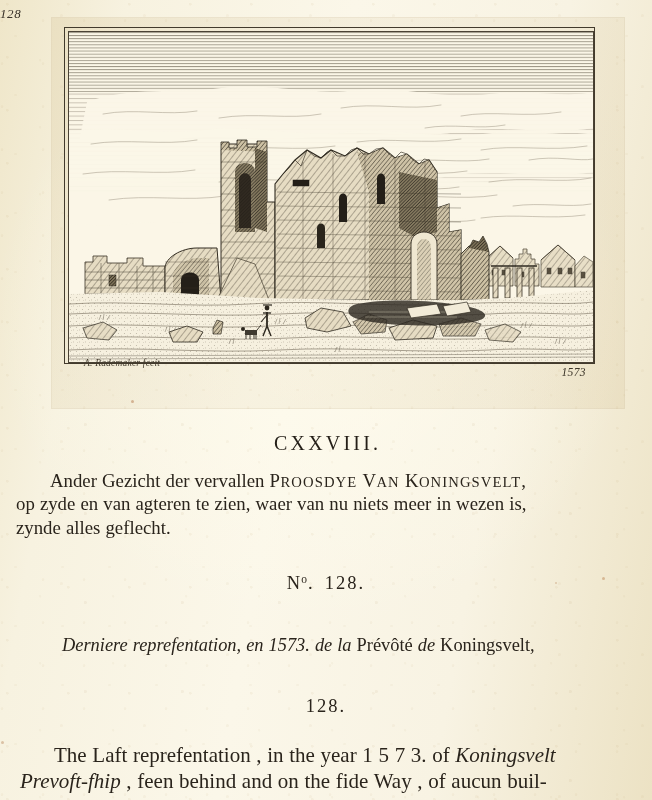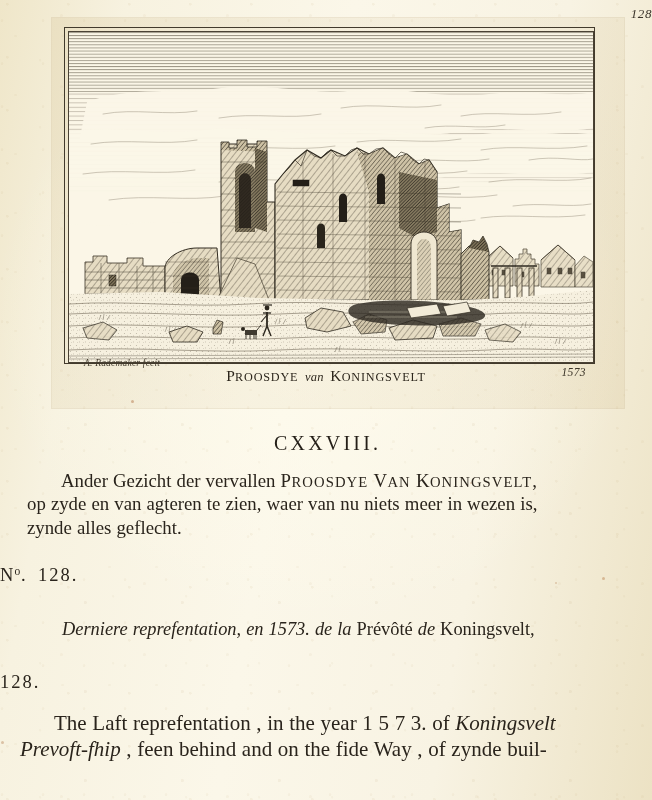--- a/index.html
+++ b/index.html
@@ -51,21 +51,21 @@
     left: 52px; top: 18px;
     width: 572px; height: 390px;
     background: linear-gradient(115deg, rgba(206,184,134,0.22), rgba(196,172,120,0.10) 50%, rgba(206,184,134,0.20));
     box-shadow: 0 0 0 1px rgba(170,145,95,0.18);
   }
 
   
   #folio {
     position: absolute;
     top: 6px; left: 0; width: 652px;
-    text-align: right;
+    text-align: left;
     font-style: italic;
     font-size: 13px;
     letter-spacing: 0.6px;
     color: #3a332a;
   }
 
   
   #engraving-frame {
     position: absolute;
     left: 64px; top: 27px;
@@ -127,41 +127,41 @@
   .chapter-heading {
     text-align: center;
     font-size: 20px;
     letter-spacing: 3.2px;
     color: #241f18;
     margin: 0 0 14px 0;
     text-indent: 3.2px;
   }
   .para {
     margin: 0;
-    padding: 0 22px 0 27px;
+    padding: 0 22px 0 16px;
     font-size: 18.6px;
     line-height: 1.24;
     color: #2a241c;
     text-align: justify;
     text-align-last: left;
     word-spacing: 0.4px;
   }
   .para.dutch { font-size: 18.8px; }
   .para .indent { display: inline-block; width: 34px; }
   .sc {
     font-size: 0.78em;
     letter-spacing: 1.1px;
   }
   .sc-cap { font-size: 1em; letter-spacing: 0.4px; }
 
   .num-heading {
-    text-align: left;
+    text-align: center;
     font-size: 18.5px;
     color: #2a241c;
-    margin: 0;
+    margin: 8px;
     letter-spacing: 1px;
   }
   .num-heading .oldnum { letter-spacing: 2px; }
   .num-heading sup {
     font-size: 0.62em;
     vertical-align: 0.55em;
   }
 
   .para.french {
     font-style: italic;
@@ -469,23 +469,20 @@
           <line x1="0" y1="324" x2="524" y2="322"></line>
           <line x1="0" y1="327" x2="524" y2="325"></line>
         </g>
       </g>
     </svg>
   </div>
 </div>
 
 <div id="caption-row">
   <div id="artist-signature">A. Rademaker fecit</div>
-  <div id="plate-title">
-    <span class="sc-big">P</span><span class="sc-small">ROOSDYE</span><span class="ital">&nbsp; van &nbsp;</span><span class="sc-big">K</span><span class="sc-small">ONINGSVELT</span>
-  </div>
   <div id="plate-year">1573</div>
 </div>
 
 <div id="textblock">
 
   <div class="chapter-heading">CXXVIII.</div>
 
   <p class="para dutch"><span class="indent"></span><span>Ander Gezicht der vervallen </span><span class="sc-cap">P</span><span class="sc">ROOSDYE</span>&nbsp;<span class="sc-cap">V</span><span class="sc">AN</span>&nbsp;<span class="sc-cap">K</span><span class="sc">ONINGSVELT</span><span>,</span><br><span>op zyde en van agteren te zien, waer van nu niets meer in wezen is,</span><br><span>zynde alles geflecht.</span></p>
 
   <div class="gap-a"></div>
@@ -495,15 +492,15 @@
   <div class="gap-b"></div>
 
   <p class="para french"><span class="indent"></span><span>Derniere reprefentation, en </span><span>1573</span><span>. de la </span><span class="rom">Prévôté</span><span> de </span><span class="rom">Koningsvelt</span><span>,</span><br></p>
 
   <div class="gap-c"></div>
 
   <div class="num-heading"><span class="oldnum">128.</span></div>
 
   <div class="gap-d"></div>
 
-  <p class="para english"><span class="indent"></span><span>The Laft reprefentation ,   in the year </span><span>1 5 7 3</span><span>. of </span><span class="ital">Koningsvelt</span><br><span class="ital">Prevoft-fhip</span><span> ,   feen behind and on the fide Way ,  of zynde buil-</span><br></p>
+  <p class="para english"><span class="indent"></span><span>The Laft reprefentation ,   in the year </span><span>1 5 7 3</span><span>. of </span><span class="ital">Koningsvelt</span><br><span class="ital">Prevoft-fhip</span><span> ,   feen behind and on the fide Way ,  of aucun buil-</span><br></p>
 
 </div>
 
 </body></html>

